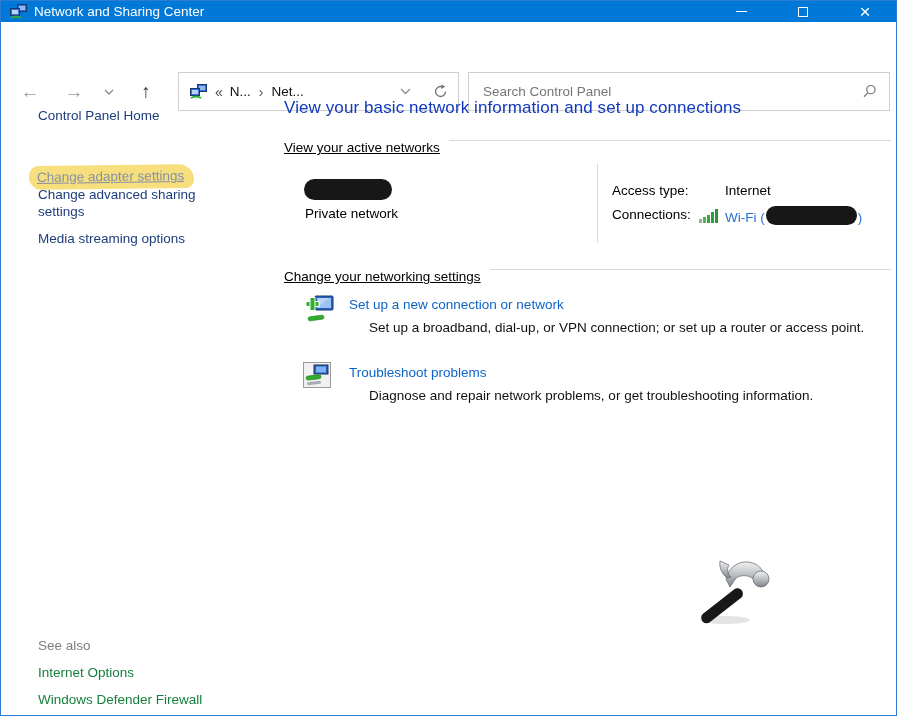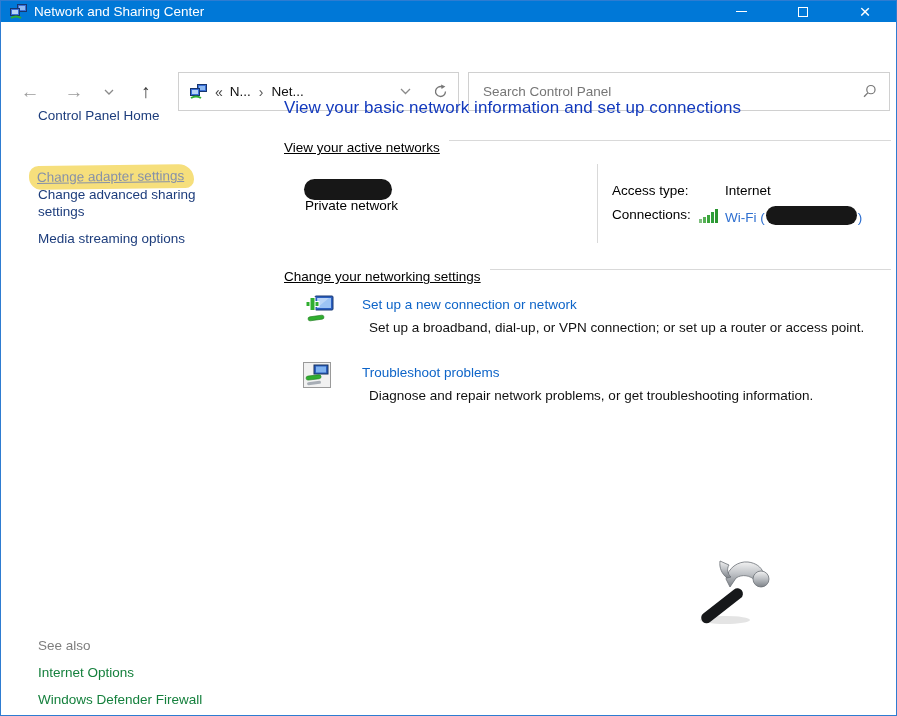--- a/index.html
+++ b/index.html
@@ -75,39 +75,39 @@
   .section-header {
     position:absolute; left:283px; width:607px; display:flex; align-items:flex-start;text-decoration:underline;
   }
   .section-header .label { white-space:nowrap; color:#000; }
   .section-header .rule { flex:1; height:1px; background:#d9d9d9; margin-left:9px; }
   #sect-active   { top:139px; }
   #sect-settings { top:268px; }
 
   .redact { background:#171717; display:inline-block; }
   #net-name-redact { position:absolute; left:303px; top:178px; width:88px; height:21px; border-radius:11px; }
-  .net-type { position:absolute; left:304px; top:197px; }
+  .net-type { position:absolute; left:304px; top:205px; }
 
   .vdivider { position:absolute; left:596px; top:163px; width:1px; height:79px; background:#d9d9d9; }
   .kv-label { position:absolute; left:611px; }
   .kv-value { position:absolute; }
   #access-label { top:182px; }
   #access-value { left:724px; top:182px; }
   #conn-label   { top:206px; }
   .wifi-icon { position:absolute; left:698px; top:208px; display:inline-flex; }
   .conn-link {
     position:absolute; left:724px; top:205px; color:#2e6fd0; cursor:pointer;
     display:flex; align-items:flex-end;
   }
   .conn-link .redact { width:91px; height:19px; border-radius:10px; margin:0 1px; }
 
   .task-icon { position:absolute; left:302px; display:inline-flex; }
   #task-icon-0 { top:292px; }
   #task-icon-1 { top:361px; }
-  .task-link { position:absolute; left:348px; color:#0d64c8; cursor:pointer;margin-left:13px; }
+  .task-link { position:absolute; left:348px; color:#0d64c8; cursor:pointer; }
   #task-link-0 { top:296px; }
   #task-link-1 { top:364px; }
   .task-desc { position:absolute; left:348px; color:#111;margin-left:20px; }
   #task-desc-0 { top:319px; }
   #task-desc-1 { top:387px; }
 
   .hammer { position:absolute; left:697px; top:551px; }
 </style>
 </head>
 <body>

